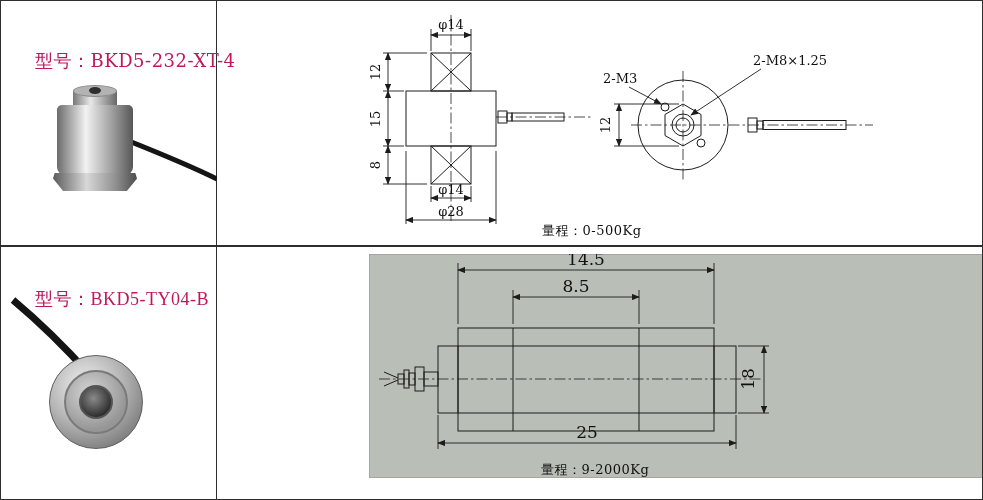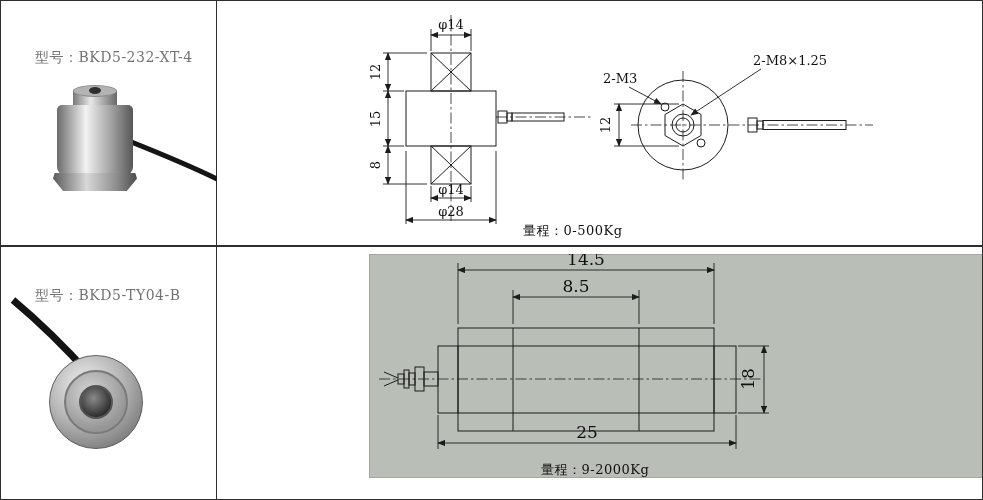--- a/index.html
+++ b/index.html
@@ -4,26 +4,26 @@
 <style>
   * { margin:0; padding:0; box-sizing:border-box; }
   body { background:#ffffff; font-family:"DejaVu Serif", serif; }
   .page {
     position:relative; width:983px; height:500px; background:#ffffff;
     border:1px solid #2e2e2e; overflow:hidden; color:#111;
   }
   .h-divider { position:absolute; left:0; top:244px; width:983px; height:2px; background:#2e2e2e; }
   .v-divider { position:absolute; left:215px; top:0; width:1px; height:500px; background:#2e2e2e; }
 
-  .model-label { position:absolute; font-size:14px; letter-spacing:.5px; color:#737373; white-space:nowrap; }
+  .model-label { position:absolute; font-size:18px; letter-spacing:.5px; color:#be185d; white-space:nowrap; }
   .model-1 { left:34px; top:48px; }
-  .model-2 { left:34px; top:286px; }
+  .model-2 { left:34px; top:286px;font-family:Liberation Serif, serif; }
 
   .range-label { position:absolute; font-size:13px; letter-spacing:.5px; color:#111; white-space:nowrap; }
-  .range-1 { left:522px; top:221px;text-align:center; }
+  .range-1 { left:541px; top:221px;text-align:center; }
   .range-2 { left:540px; top:460px; }
 
   svg.drawing { position:absolute; }
   #svg-row1 { left:216px; top:2px; }
   #svg-row2 { left:368px; top:253px; }
 
   svg .ln  { stroke:#1c1c1c; stroke-width:1; fill:none; }
   svg .cl  { stroke:#1c1c1c; stroke-width:0.8; fill:none; stroke-dasharray:11 3 2.5 3; }
   svg .dim { stroke:#1c1c1c; stroke-width:0.9; fill:none; }
   svg text { font-family:"DejaVu Serif", serif; fill:#111; }

